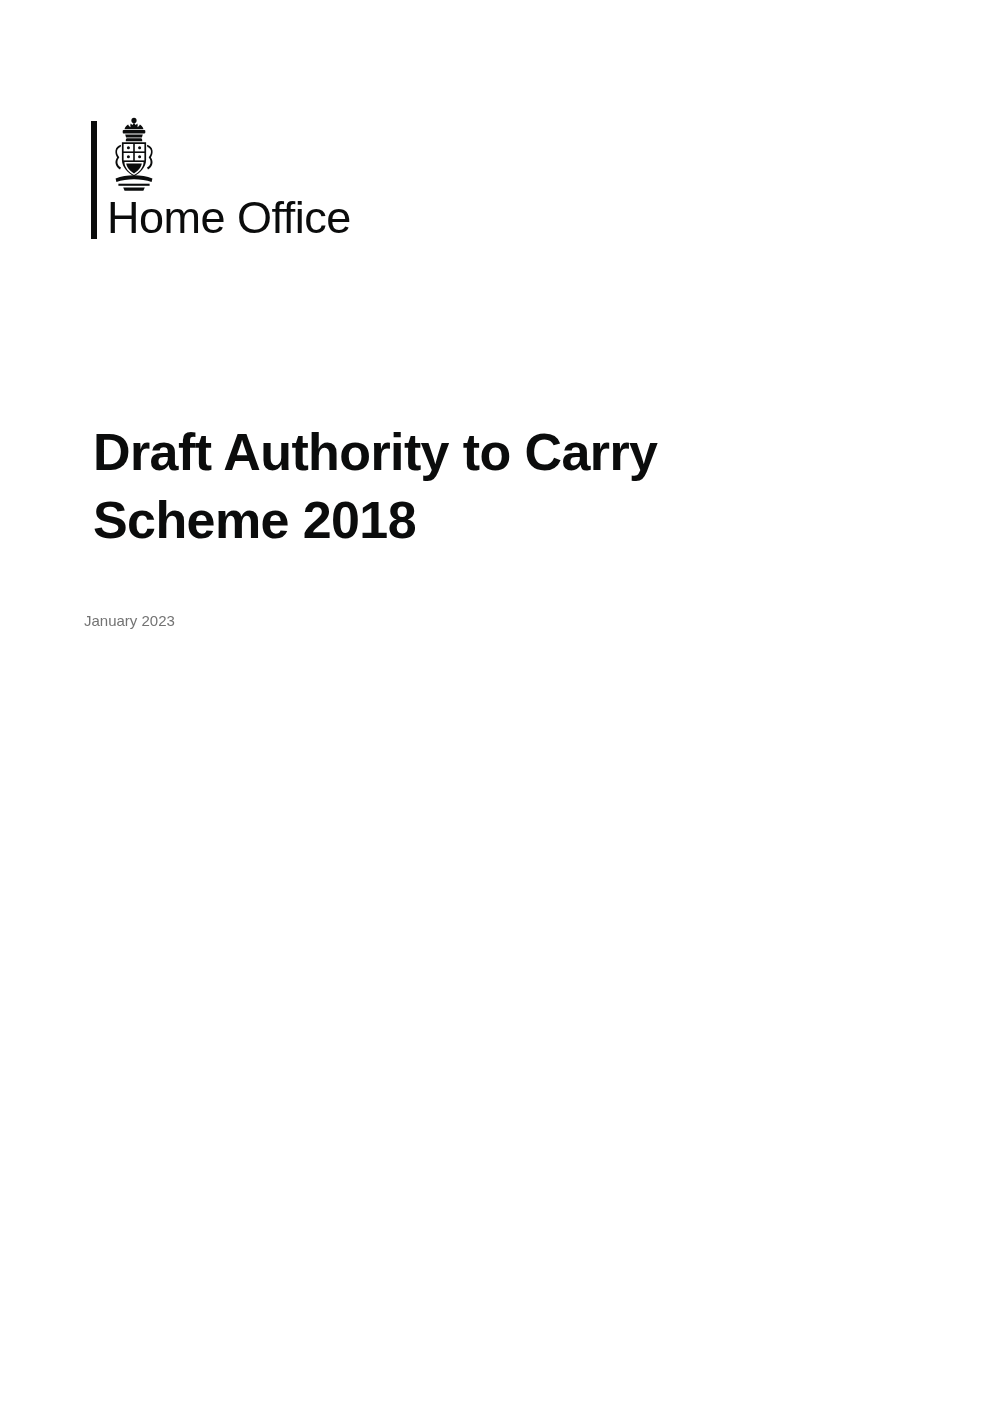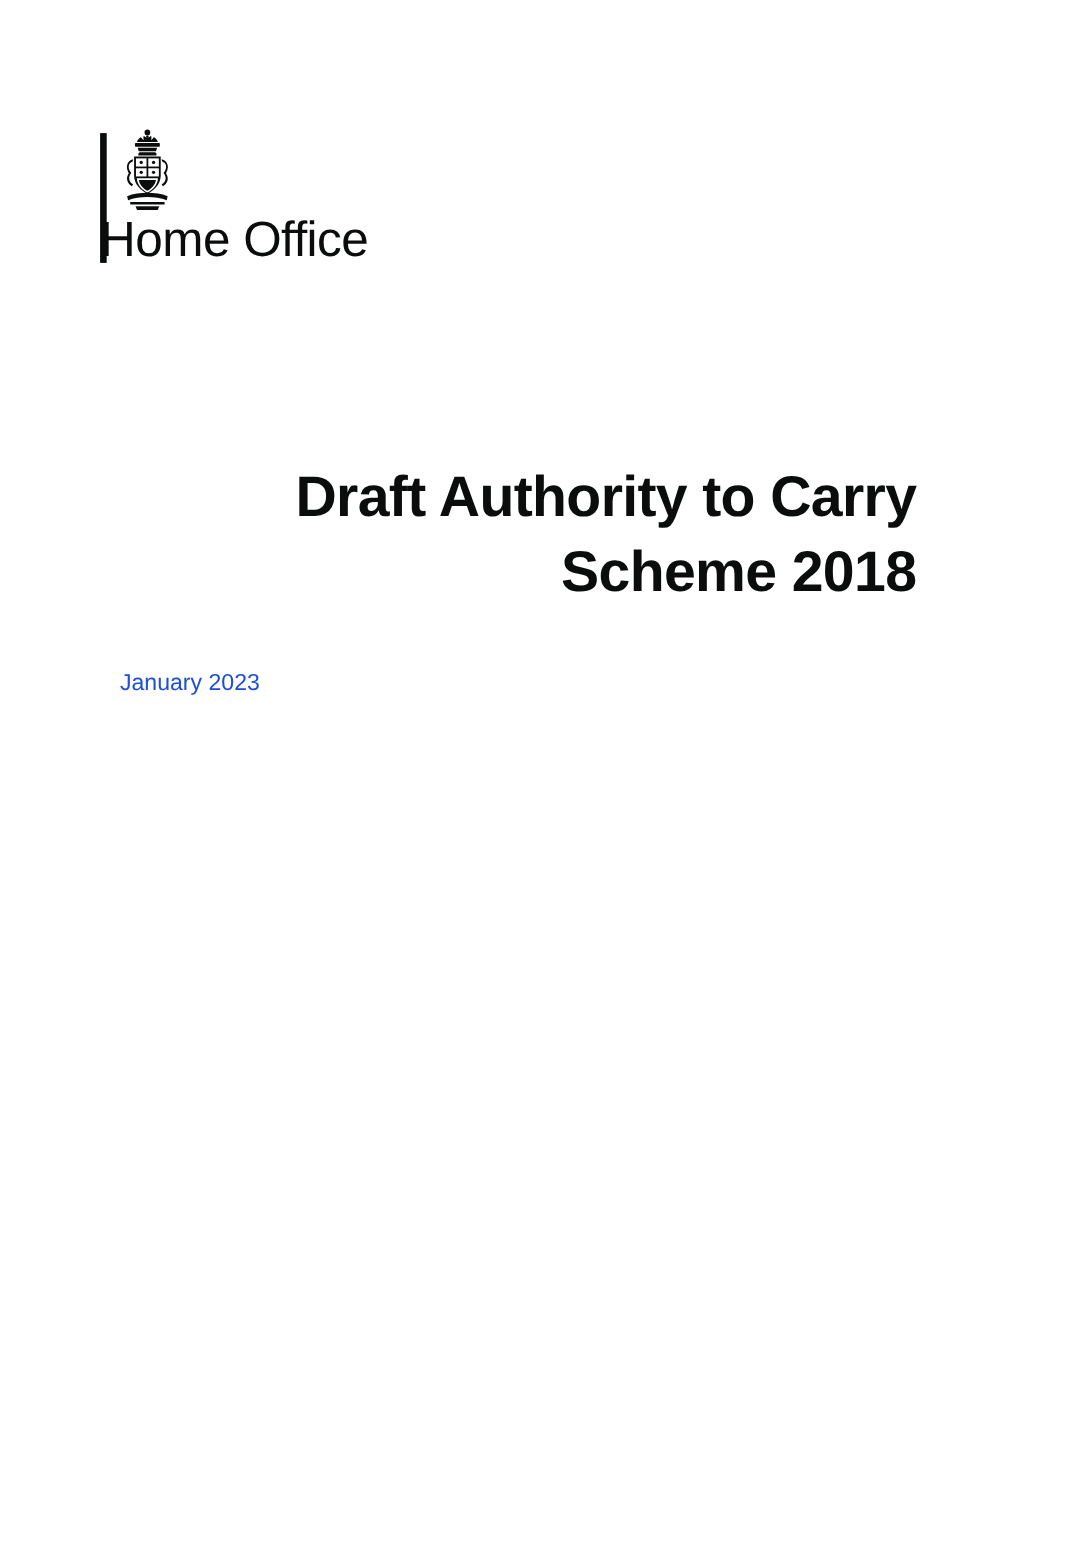--- a/index.html
+++ b/index.html
@@ -53,49 +53,48 @@
     position: absolute;
     left: 0;
     top: 4px;
   }
   .wordmark {
     font-size: 45px;
     line-height: 46px;
     letter-spacing: -0.5px;
     font-weight: 400;
     color: #0b0c0c;
-    margin-left: 0;
+    margin-left: 16px;
     white-space: nowrap;
   }
 
   
   .title-block {
     position: absolute;
     left: 93px;
     top: 418px;
     width: 740px;
-    text-align: right;
   }
   .doc-title {
     font-size: 52px;
     line-height: 68px;
     font-weight: bold;
     letter-spacing: -0.6px;
     margin: 0;
     color: #0b0c0c;
   }
   .doc-date {
     margin: 0;
     position: absolute;
-    left: 109px;
+    left: 84px;
     top: 607px;
-    font-size: 21px;
+    font-size: 15px;
     line-height: 28px;
     font-weight: 400;
-    color: #1d4ed8;
+    color: #737373;
   }
 </style>
 </head>
 <body>
 
 <div class="page">
 
   <div class="logo-block">
     <div class="logo-bar"></div>
 

